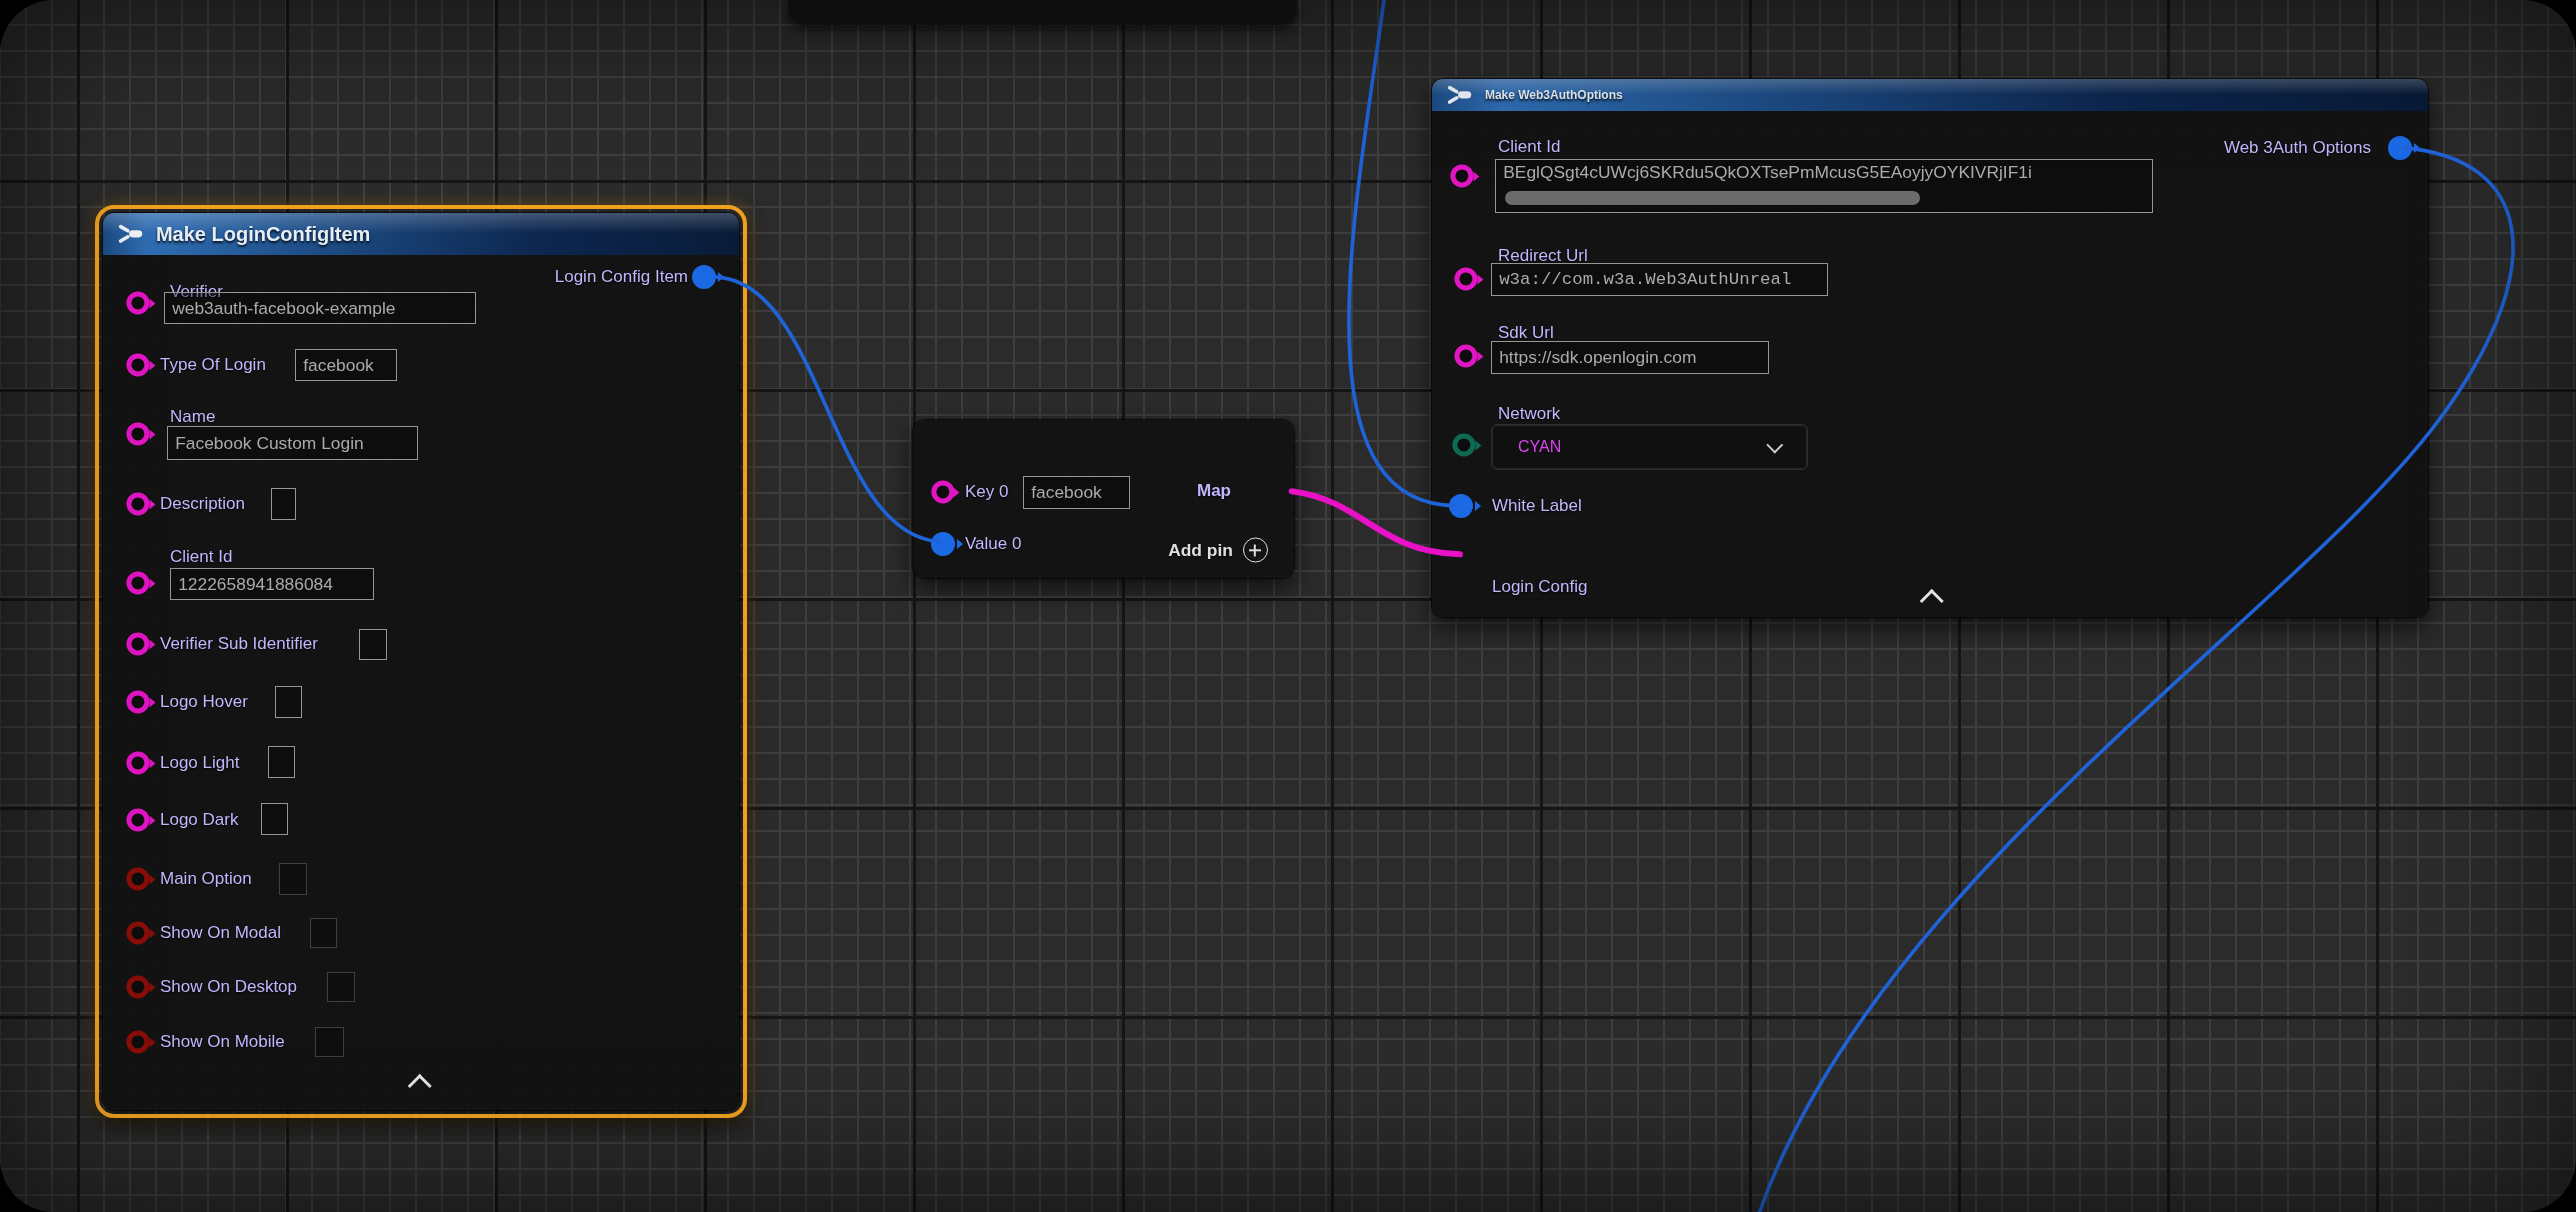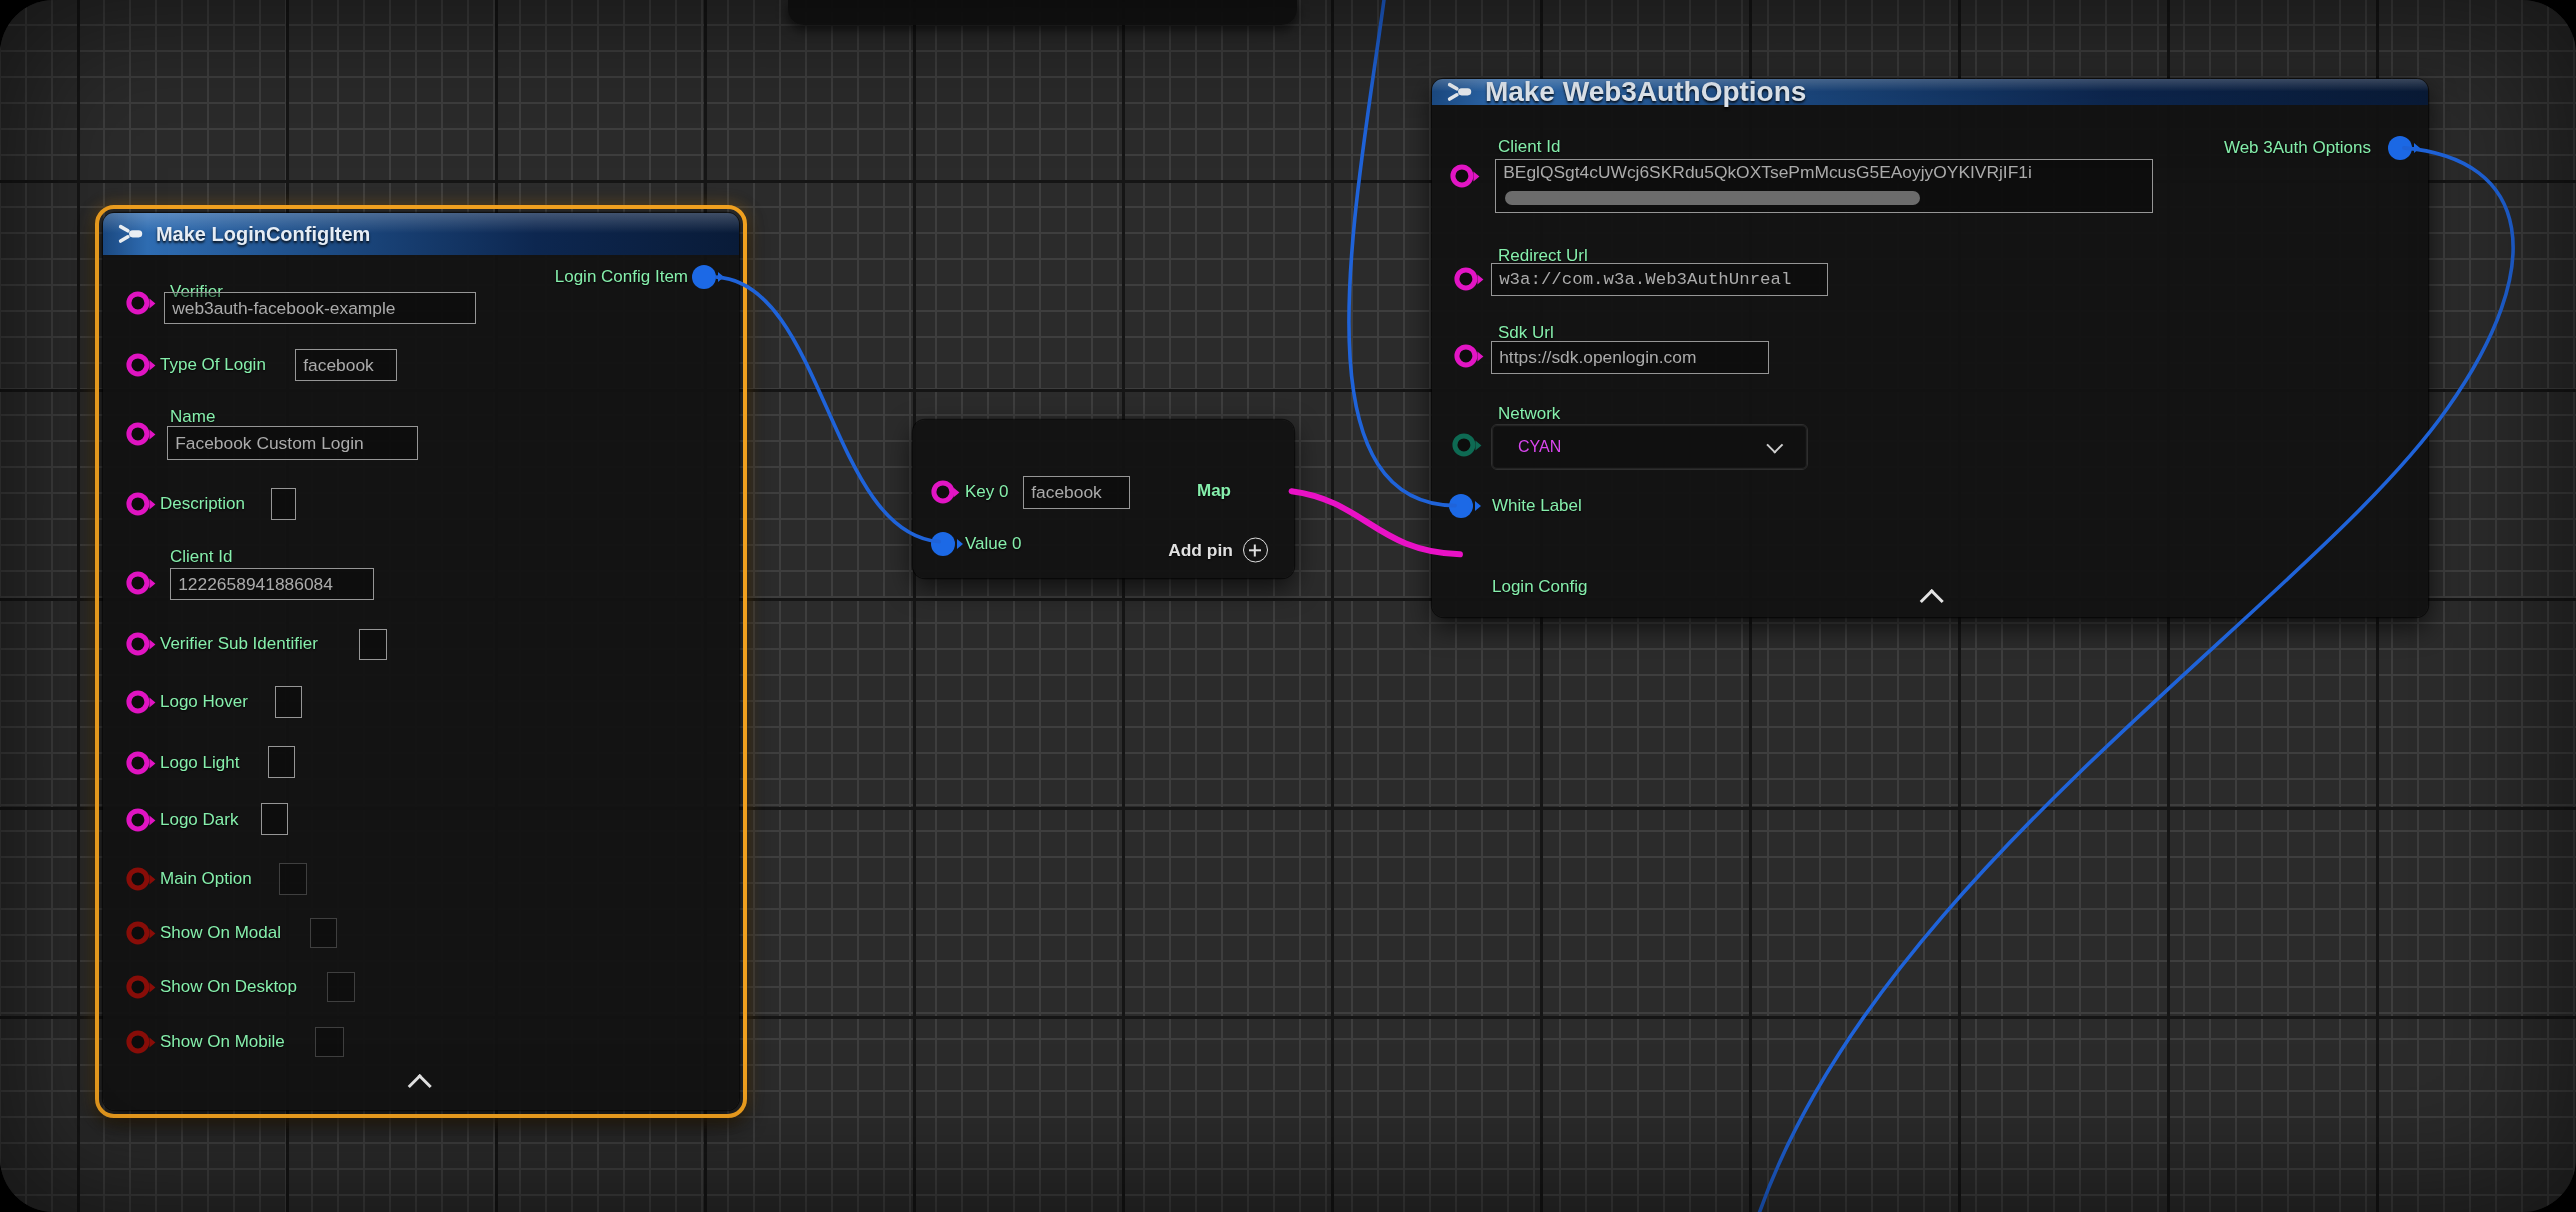--- a/index.html
+++ b/index.html
@@ -19,21 +19,21 @@
     box-shadow:0 9.6px 26.5px rgba(0,0,0,.65),0 0 0 1.2px rgba(0,0,0,.6);}
   .node.selected::before{content:"";position:absolute;inset:-8.4px;border:4.8px solid #f0a01f;
     border-radius:19px;box-shadow:0 6px 14.4px rgba(0,0,0,.55),0 0 15.6px rgba(240,160,31,.35);pointer-events:none;}
   .hdr{position:absolute;left:0;right:0;top:0;display:flex;align-items:center;gap:12px;
     padding:0 14.4px;border-radius:10.8px 10.8px 0 0;color:#e6edf5;font-weight:bold;
     text-shadow:0 1.8px 2.4px rgba(0,0,0,.85);}
   .hdr.blue{background:linear-gradient(180deg,rgba(255,255,255,.22),rgba(255,255,255,0) 48%),
     linear-gradient(90deg,#1c4c86 0%,#2f6db3 7%,#1e4e88 32%,#0d2750 68%,#091b38 100%);}
   .hdr.green{background:linear-gradient(180deg,rgba(255,255,255,.25),rgba(255,255,255,0) 50%),
     linear-gradient(90deg,#7d9168 0%,#66794f 14%,#3c4a31 52%,#1d251a 100%);}
-  .lbl{position:absolute;color:#86efac;font-size:17px;white-space:nowrap;
+  .lbl{position:absolute;color:#c4b5fd;font-size:17px;white-space:nowrap;
     transform:translateY(-50%);text-shadow:0 1.2px 1.8px rgba(0,0,0,.9);}
   .lbl.r{transform:translateY(-50%);text-align:right;}
   .tbox{position:absolute;box-sizing:border-box;border:1.2px solid #969696;
     background:rgba(5,5,5,.38);color:#ababab;font-size:17.4px;white-space:nowrap;
     overflow:hidden;display:flex;align-items:center;padding:0 7.2px;}
   .tbox.empty{padding:0;}
   .chk{position:absolute;box-sizing:border-box;border:1.2px solid #3f3f3f;background:rgba(14,14,14,.85);}
   
   .pin{position:absolute;width:13.2px;height:13.2px;border-radius:50%;--pc:#e215c4;
     border:5.4px solid var(--pc);background:#0d0d0d;transform:translate(-50%,-50%);}
@@ -157,21 +157,21 @@
   <span class="pin obj" style="left:29.5px;top:124px;"></span>
   <span class="lbl" style="left:52px;top:124px;">Value 0</span>
 
   <div class="addpin" style="right:26.5px;top:130px;">
     <span>Add pin</span>
     <span class="plus"></span>
   </div>
 </div>
 
 <div class="node" style="left:1432px;top:79px;width:996px;height:538px;">
-  <div class="hdr blue" style="height:26px;font-size:28px;text-align:center;">
+  <div class="hdr blue" style="height:32px;font-size:12px;text-align:center;">
     <span class="hicon">
       <svg width="26.5" height="21.6" viewBox="0 0 44 36">
           <path d="M6 6 L18 13" stroke="#eef2f6" stroke-width="6" stroke-linecap="round"></path>
           <path d="M6 30 L18 23" stroke="#eef2f6" stroke-width="6" stroke-linecap="round"></path>
           <rect x="20" y="12" width="22" height="12" rx="6" fill="#eef2f6"></rect>
         </svg>
     </span>
     <span>Make Web3AuthOptions</span>
   </div>
 

